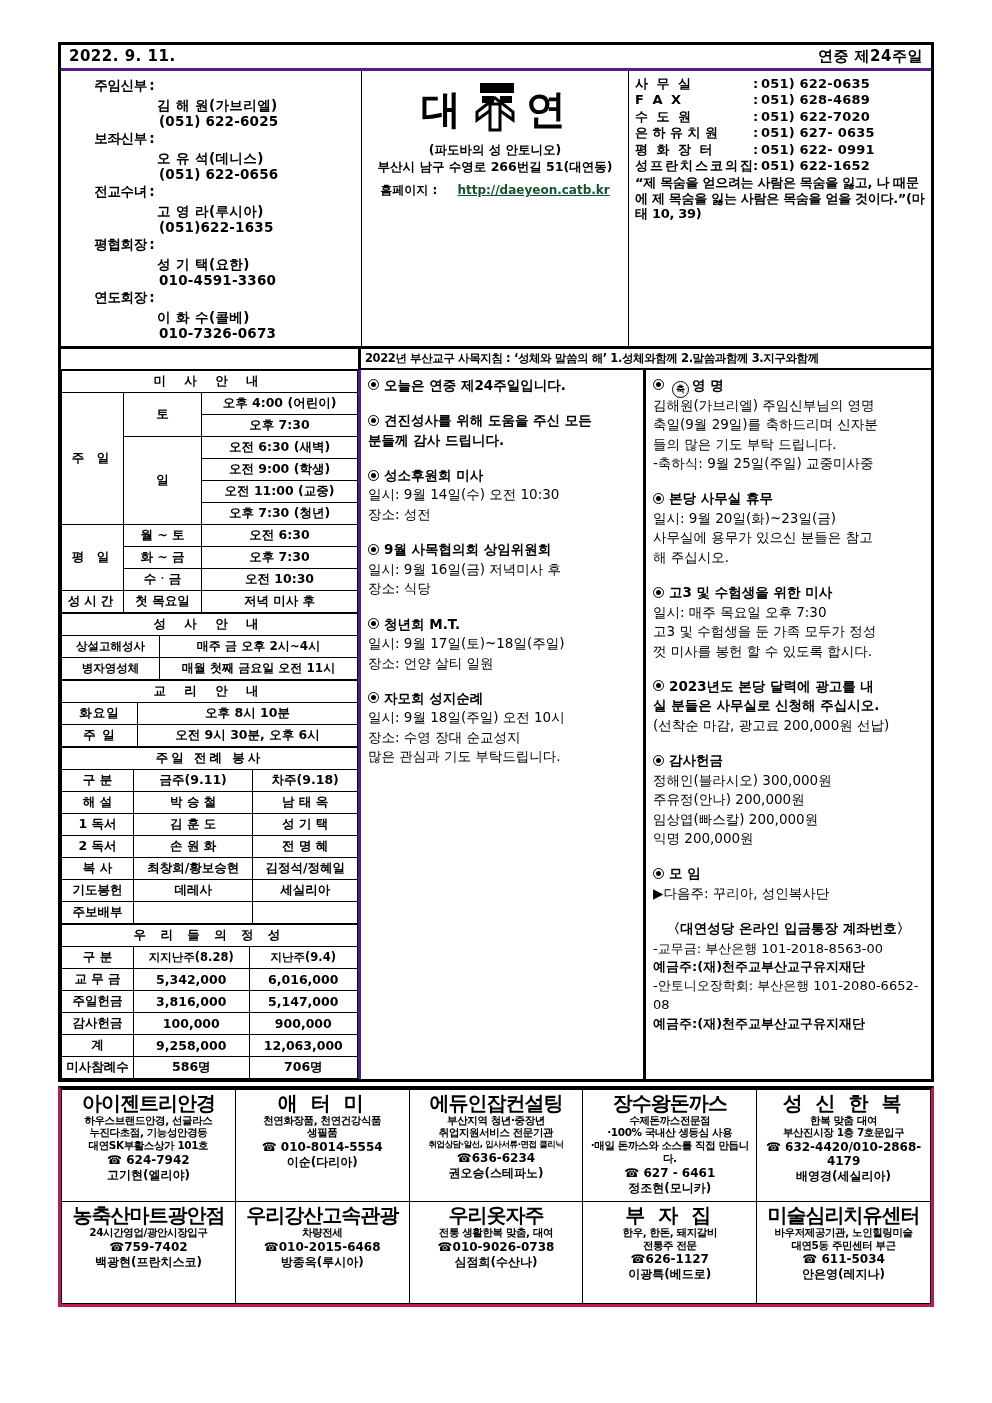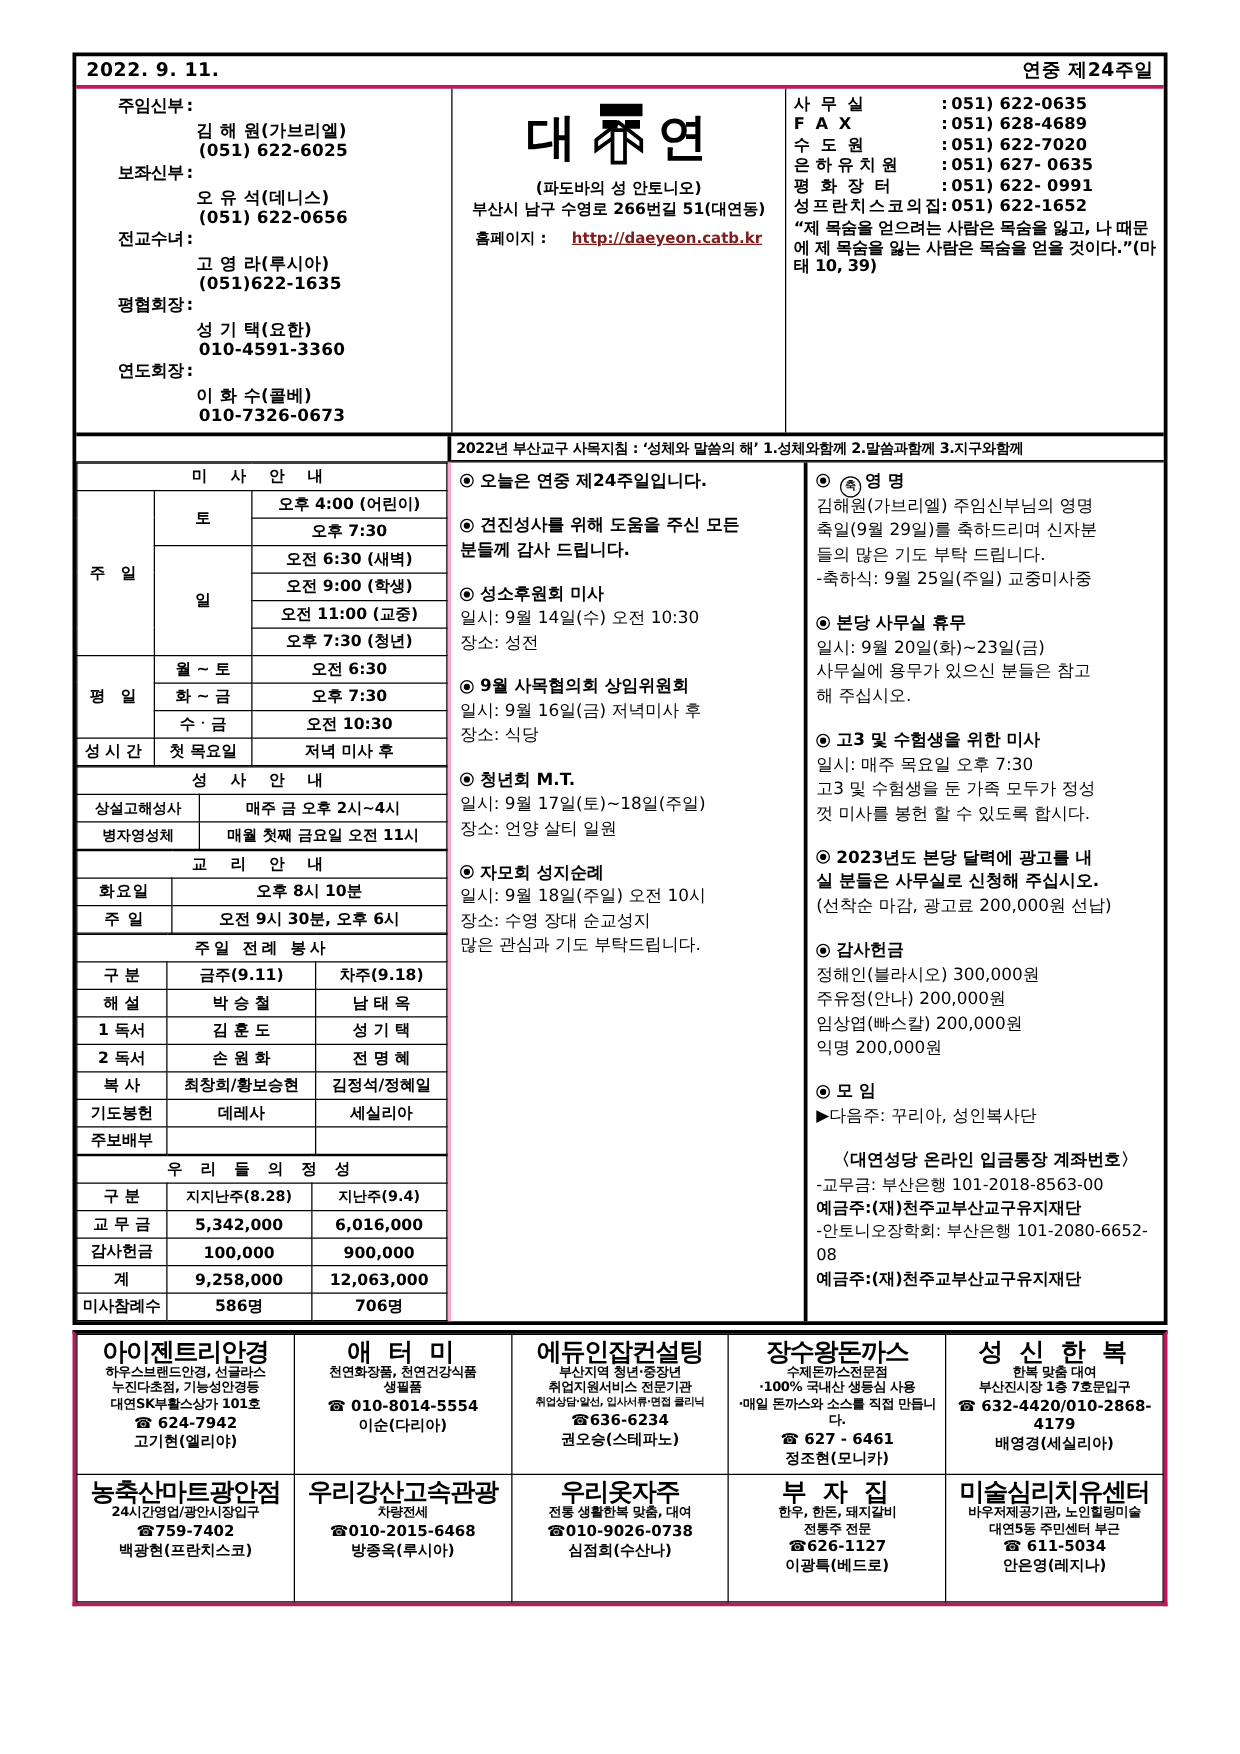--- a/index.html
+++ b/index.html
@@ -18,21 +18,21 @@
   }
   .outer-frame {
     border: 3px solid #000;
     width: 876px;
     position: relative;
   }
 
   
   .date-bar {
     display: flex; justify-content: space-between; align-items: center;
-    border-bottom: 3px solid #be185d;
+    border-bottom: 3px solid #4c1d95;
     padding: 1px 8px 2px 8px;
     height: 26px;
   }
   .date-bar .dt {
     font-size: 15px; font-weight: 700; letter-spacing: 0.5px;
   }
   .date-bar .wk {
     font-size: 15px; font-weight: 700; letter-spacing: 0.5px;
   }
 
@@ -51,39 +51,39 @@
   .logo-wrap { display: flex; justify-content: center; align-items: center; height: 64px; margin-top: 2px;}
   .logo-txt {
     font-size: 40px; font-weight: 900; letter-spacing: 3px;
     font-family: "DejaVu Sans", sans-serif;
     display:flex; align-items:center; gap:2px;
   }
   .logo-emblem { display:inline-block; width:58px; height:58px; position:relative; }
   .parish-sub { font-size: 12.5px; font-weight: 700; margin-top: 1px;}
   .parish-addr { font-size: 12.5px; font-weight: 700; margin-top: 0px;}
   .homepage { font-size: 12px; font-weight: 700; margin-top: 6px;}
-  .homepage a { color: #7f1d1d; text-decoration: underline; margin-left: 16px; }
+  .homepage a { color: #14532d; text-decoration: underline; margin-left: 16px; }
 
   .tel-line { display: flex; font-size: 13px; font-weight: 700; line-height: 1.26; white-space: nowrap;}
   .tel-label { width: 118px; letter-spacing: 2px; }
   .tel-label.tight { letter-spacing: 0px; }
   .tel-colon { width: 8px; }
   .tel-num { letter-spacing: 0.2px; }
   .verse { font-size: 13px; font-weight: 700; line-height: 1.2; margin-top: 1px; letter-spacing: -0.3px;}
 
   
   .guide-strip {
     font-size: 11.5px; font-weight: 700; padding: 2px 0 2px 4px;
     white-space: nowrap; letter-spacing: -0.4px;
     border-bottom: 1px solid #000;
   }
 
   
   .body-row { display: flex; }
-  .col-left { width: 300px; border-right: 3px solid #f9a8d4; }
+  .col-left { width: 300px; border-right: 3px solid #4c1d95; }
   .col-mid  { width: 285px; border-right: 3px solid #000; }
   .col-right{ flex: 1; }
 
   
   table.t { width: 100%; border-collapse: collapse; }
   table.t td, table.t th {
     border: 1px solid #000;
     font-size: 12.5px; font-weight: 700;
     padding: 2px 4px; text-align: center; height: 22px;
   }
@@ -380,20 +380,25 @@
                 <td style="width:72px;font-size:12.5px;">구    분</td>
                 <td style="font-size:11.5px;">지지난주(8.28)</td>
                 <td style="font-size:11.5px;">지난주(9.4)</td>
               </tr>
               <tr>
    <td>교 무 금</td>
    <td class="rgt">5,342,000</td>
    <td class="rgt">6,016,000</td>
               </tr>
               <tr>
+   <td>주일헌금</td>
+   <td class="rgt">3,816,000</td>
+   <td class="rgt">5,147,000</td>
+              </tr>
+              <tr>
    <td>감사헌금</td>
    <td class="rgt">100,000</td>
    <td class="rgt">900,000</td>
               </tr>
               <tr>
    <td>계</td>
    <td class="rgt">9,258,000</td>
    <td class="rgt">12,063,000</td>
               </tr>
               <tr>

